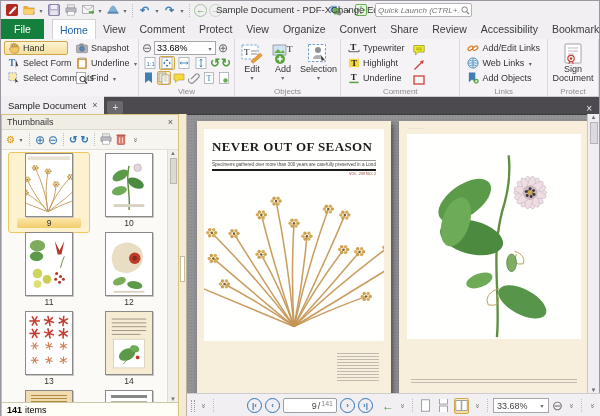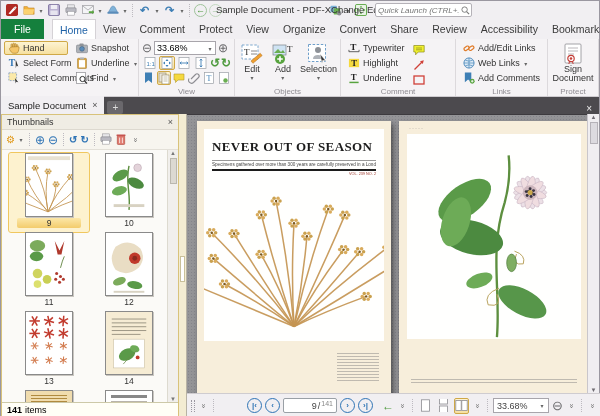--- a/index.html
+++ b/index.html
@@ -477,21 +477,21 @@
             </svg>
           <span>Web Links</span>
           <span class="caret">▾</span>
         </div>
         <div class="rb-s">
           <svg viewBox="0 0 13 13">
               <path d="M2 0.5 h7 V11 L5.5 8.2 2 11 Z" fill="#3e7fb5"></path>
               <circle cx="10" cy="10" r="2.6" fill="#57a33e"></circle>
               <path d="M10 8.6 v2.8 M8.6 10 h2.8" stroke="#fff" stroke-width="0.9"></path>
             </svg>
-          <span>Add Comments</span>
+          <span>Add Objects</span>
         </div>
       </div>
       <div class="glabel">Links</div>
     </div>
 
     <div class="rgroup" style="width:52px">
       <div class="rb-b" style="width:44px">
         <svg viewBox="0 0 22 22">
             <rect x="3" y="1" width="16" height="19" rx="1" fill="#fff" stroke="#8d8d92" stroke-width="0.8"></rect>
             <path d="M6 5 h10 M6 8 h10 M6 11 h6" stroke="#b9b6ba" stroke-width="1"></path>

